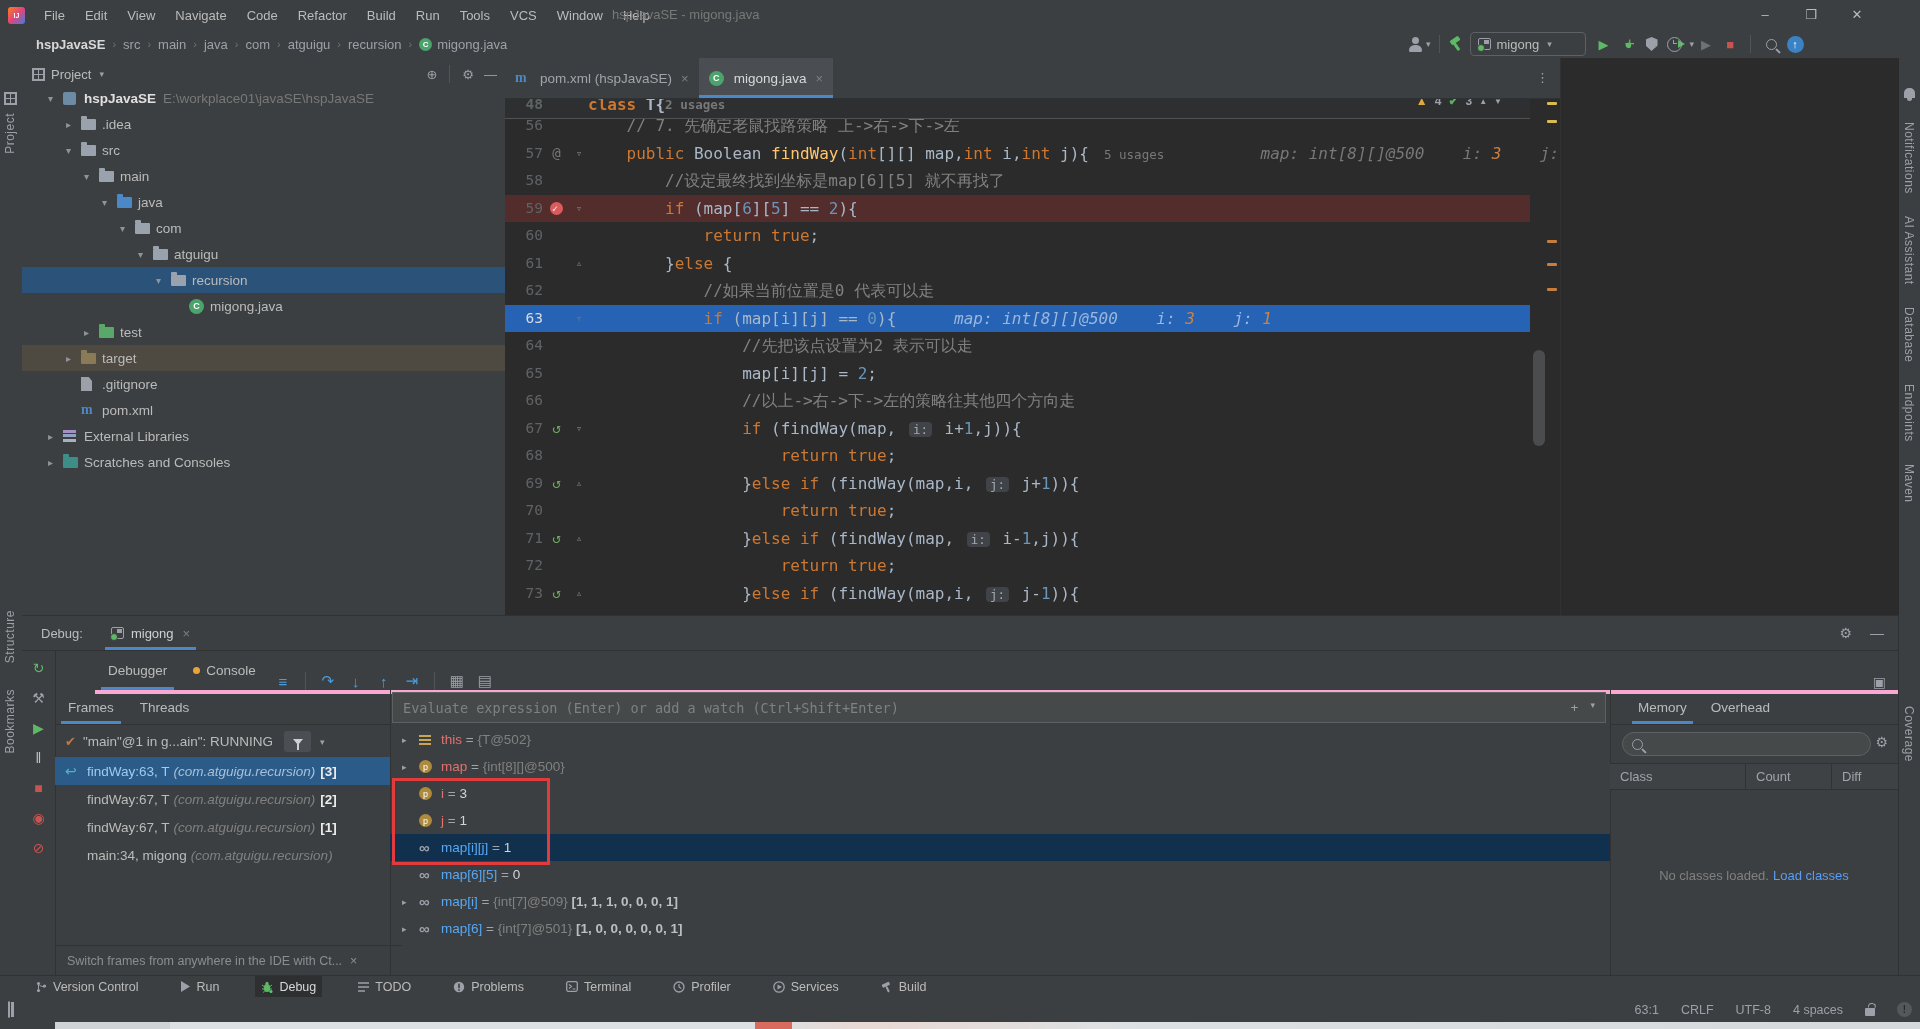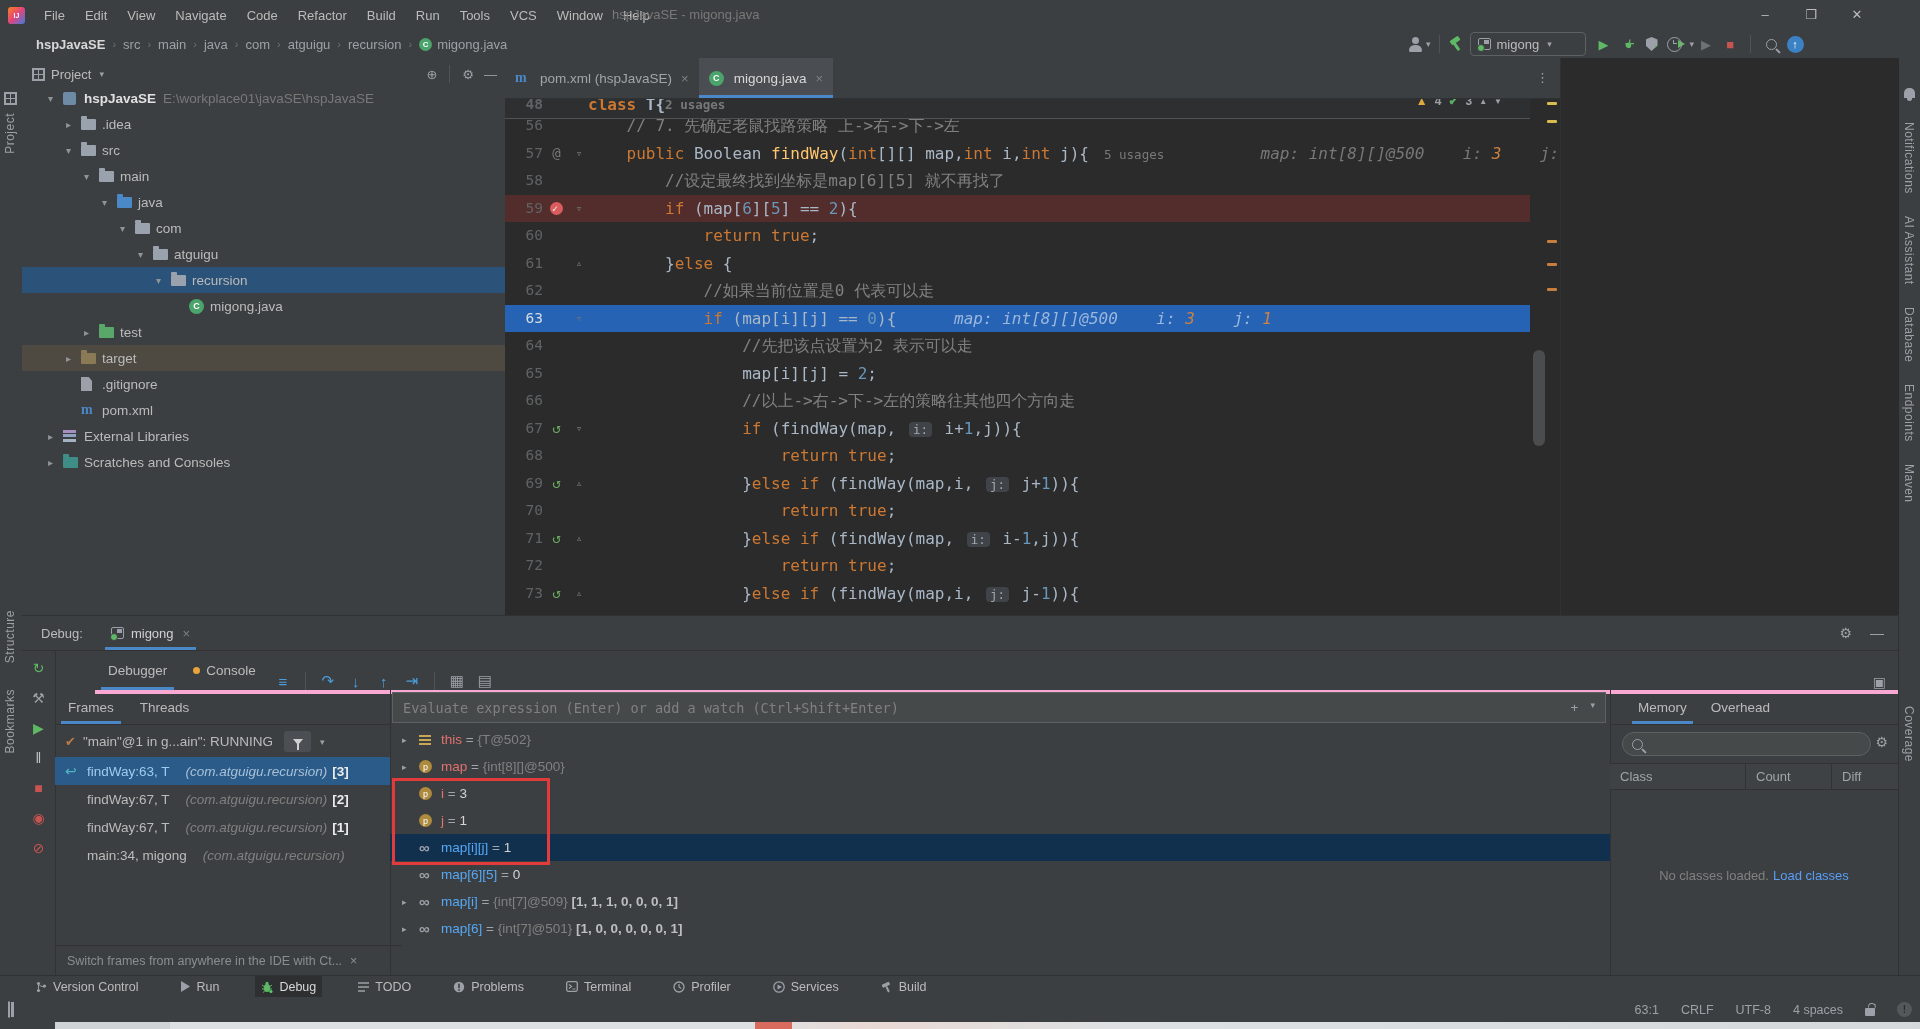--- a/index.html
+++ b/index.html
@@ -142,21 +142,21 @@
   #thread-row{height:33px;display:flex;align-items:center;padding-left:10px;gap:7px;font-size:13.5px;color:#bbbbbb;white-space:nowrap;}
   .check-orange{color:#bb7a47;font-size:13px;}
   #thread-filter{width:27px;height:21px;background:#4b4e52;border-radius:3px;display:flex;align-items:center;justify-content:center;margin-left:4px;}
   .funnel{width:0;height:0;border-left:5px solid transparent;border-right:5px solid transparent;border-top:6px solid #d0d0d0;position:relative;}
   .funnel::after{content:"";position:absolute;left:-1px;top:-1px;width:2px;height:6px;background:#d0d0d0;}
   #frames-list{position:absolute;left:0;top:67px;width:100%;}
   .frow{height:28px;display:flex;align-items:center;padding-left:10px;font-size:13.5px;color:#bbbbbb;white-space:nowrap;}
   .fsel{background:#2b5b88;}
   .fback{width:22px;color:#4fb5c5;font-size:14px;flex:none;}
   .fsel .fname{color:#9ecbf0;}
-  .fpkg{font-style:italic;color:#808080;margin-left:16px;}
+  .fpkg{font-style:italic;color:#808080;margin-left:4px;}
   .fsel .fpkg{color:#a8c0d8;}
   .fcount{color:#ececec;font-weight:bold;margin-left:5px;}
   #frames-tip{position:absolute;left:0;bottom:8px;width:100%;display:flex;align-items:center;gap:8px;
               padding-left:12px;color:#8a8e93;font-size:12.5px;border-top:1px solid #323232;padding-top:8px;}
   #vars-pane{position:absolute;left:368px;top:74px;width:1220px;bottom:0;border-right:1px solid #323232;}
   #eval-bar{position:absolute;left:2px;top:2px;right:4px;height:29px;background:#45494a;border:1px solid #5e6163;
             display:flex;align-items:center;padding:0 10px;font-family:"DejaVu Sans Mono",monospace;font-size:13.5px;color:#808080;}
   #eval-icons{position:absolute;right:10px;display:flex;gap:10px;color:#9da0a8;font-family:"Liberation Sans",sans-serif;}
   #vars-list{position:absolute;left:0;top:36px;width:100%;}
   .vrow{height:27px;display:flex;align-items:center;padding-left:12px;font-size:13.5px;white-space:pre;}

